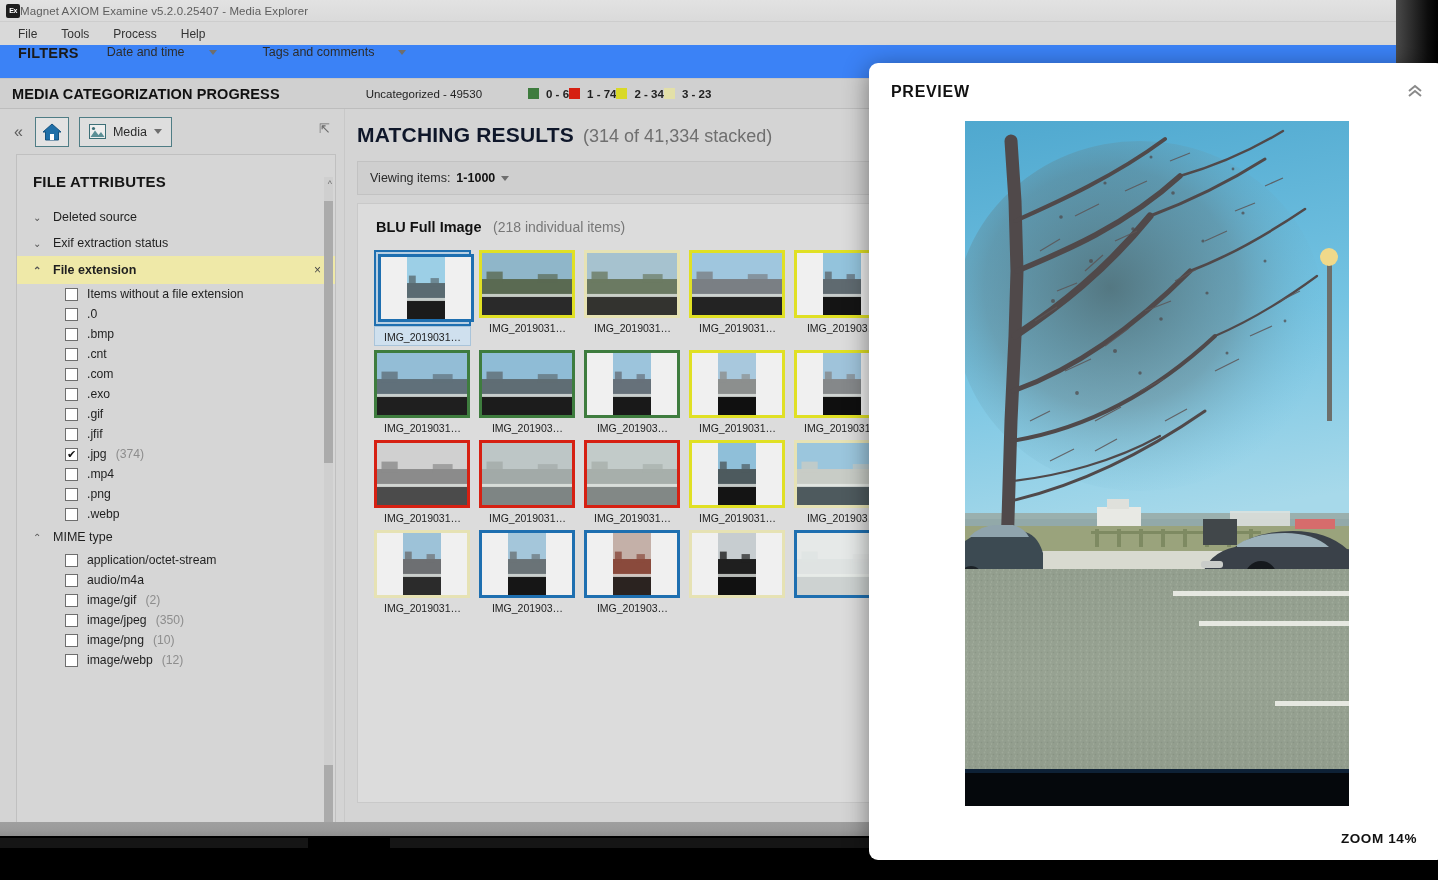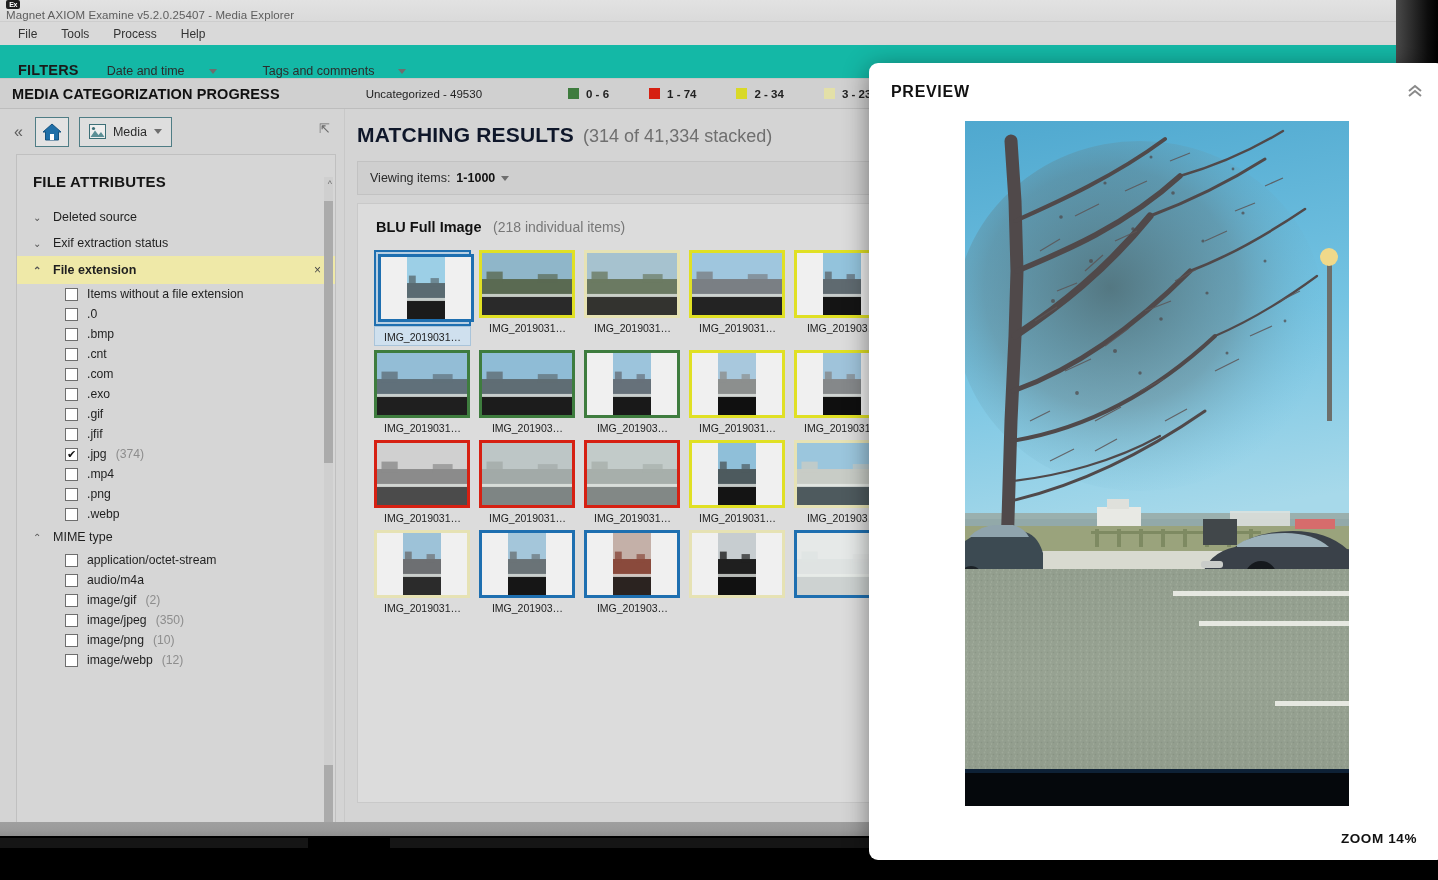--- a/index.html
+++ b/index.html
@@ -29,62 +29,61 @@
 
   
   .app{
     position:absolute; left:0; top:0; width:1396px; height:822px;
     background:#d4d4d4; overflow:hidden;
   }
 
   
   .titlebar{
     height:22px; background:linear-gradient(to bottom,#e2e2e2,#dadada);
-    display:flex; align-items:flex-start; padding-left:6px; 
+    display:flex; align-items:center; padding-left:6px; 
     border-bottom:1px solid #cdcdcd;
-    flex-direction:column;
   }
   .applogo{
     width:14px;height:14px;border-radius:2px;background:#1d1d1d;
     display:flex;align-items:center;justify-content:center;
     color:#fff;font-size:7px;font-weight:bold;letter-spacing:-.5px;
   }
   .titletext{ font-size:11.5px; color:#5d5d5d; letter-spacing:.1px; }
 
   
   .menubar{
     height:23px; background:#d9d9d9; display:flex; align-items:center;
     padding-left:8px; gap:4px;
   }
   .menuitem{
     font-size:12px; color:#333; padding:3px 10px; cursor:default;
   }
 
   
   .filterbar{
-    height:34px; background:#14b8a6; display:flex; align-items:flex-end;
+    height:34px; background:#3b82f6; display:flex; align-items:flex-start;
     padding-left:18px; gap:0px; border-bottom:1px solid #c6c6c6;
   }
   .filters-label{ font-size:14.5px; font-weight:bold; color:#1a1a1a; letter-spacing:.2px;}
   .filter-drop{
     font-size:12.5px; color:#2c2c2c; margin-left:28px;
     display:flex; align-items:center; gap:24px;
   }
   .filter-drop.second{ margin-left:46px; }
   .caret{ width:0;height:0;border-left:4px solid transparent;border-right:4px solid transparent;border-top:5px solid #6e6e6e; }
 
   
   .catbar{
     height:30px; background:#d0d0d0; display:flex; align-items:center;
     padding-left:12px; border-bottom:1px solid #bdbdbd;
   }
   .cat-title{ font-size:14.5px; font-weight:bold; color:#111; letter-spacing:.1px; }
   .cat-legend{ display:flex; align-items:center; margin-left:86px; }
   .legend-item{ display:flex; align-items:center; gap:7px; font-size:11.5px; color:#222; }
-  .legend-item + .legend-item{ margin-left:40px; }
+  .legend-item + .legend-item{ }
   .legend-item.uncat{ margin-right:46px; }
   .legend-sw{ width:11px; height:11px; display:inline-block; }
   .legend-num{ font-weight:bold; }
 
   
   .body{ display:flex; height:758px; }
 
   
   .left{
     width:345px; background:#d4d4d4; position:relative; flex:0 0 345px;

